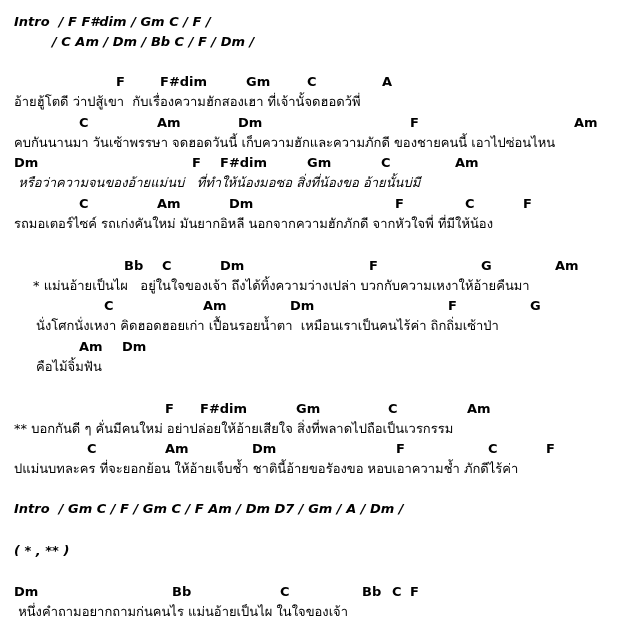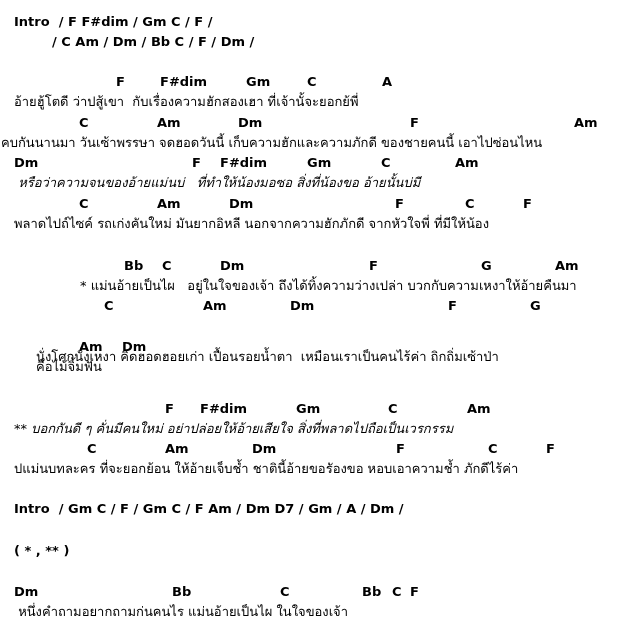--- a/index.html
+++ b/index.html
@@ -1,21 +1,21 @@
 <!DOCTYPE html>
 <html><head>
 <meta charset="utf-8">
 <style>
   html, body { margin: 0; padding: 0; background: #ffffff; }
   body {
     width: 620px; height: 640px; position: relative; overflow: hidden;
     font-family: "DejaVu Sans", sans-serif; color: #000000;
   }
   .line { position: absolute; left: 0; white-space: pre; font-size: 13px; line-height: 16px; }
-  .bold { font-weight: bold; }
+  .bold { font-weight: bold; font-style: italic; }
   .chord { position: absolute; font-weight: bold; font-size: 13px; line-height: 16px; white-space: pre; }
   .lyric { position: absolute; font-size: 13px; line-height: 16px; white-space: pre; }
 </style>
 </head>
 <body>
 
 <div class="line bold" style="top:14px;left:14px;">Intro  / F F#dim / Gm C / F /</div>
 <div class="line bold" style="top:34px;left:52px;">/ C Am / Dm / Bb C / F / Dm /</div>
 
 <div>
@@ -41,63 +41,63 @@
 
 <div>
   <div></div>
 </div>
 
 <span class="chord" style="top: 74px; left: 116px;">F</span>
 <span class="chord" style="top: 74px; left: 160px;">F#dim</span>
 <span class="chord" style="top: 74px; left: 246px;">Gm</span>
 <span class="chord" style="top: 74px; left: 307px;">C</span>
 <span class="chord" style="top: 74px; left: 382px;">A</span>
-<span class="lyric" style="top: 94px; left: 14px;">อ้ายฮู้โตดี ว่าปสู้เขา  กับเรื่องความฮักสองเฮา ที่เจ้านั้จะยอกย้พี่</span>
+<span class="lyric" style="top: 94px; left: 14px;">อ้ายฮู้โตดี ว่าปสู้เขา  กับเรื่องความฮักสองเฮา ที่เจ้านั้จดฮอดว้พี่</span>
 <span class="chord" style="top: 115px; left: 79px;">C</span>
 <span class="chord" style="top: 115px; left: 157px;">Am</span>
 <span class="chord" style="top: 115px; left: 238px;">Dm</span>
 <span class="chord" style="top: 115px; left: 410px;">F</span>
 <span class="chord" style="top: 115px; left: 574px;">Am</span>
-<span class="lyric" style="top: 135px; left: 1px;">คบกันนานมา วันเซ้าพรรษา จดฮอดวันนี้ เก็บความฮักและความภักดี ของชายคนนี้ เอาไปซ่อนไหน</span>
+<span class="lyric" style="top: 135px; left: 14px;">คบกันนานมา วันเซ้าพรรษา จดฮอดวันนี้ เก็บความฮักและความภักดี ของชายคนนี้ เอาไปซ่อนไหน</span>
 <span class="chord" style="top: 155px; left: 14px;">Dm</span>
 <span class="chord" style="top: 155px; left: 192px;">F</span>
 <span class="chord" style="top: 155px; left: 220px;">F#dim</span>
 <span class="chord" style="top: 155px; left: 307px;">Gm</span>
 <span class="chord" style="top: 155px; left: 381px;">C</span>
 <span class="chord" style="top: 155px; left: 455px;">Am</span>
 <span class="lyric" style="top: 175px; left: 14px; font-style: italic;"> หรือว่าความจนของอ้ายแม่นบ่   ที่ทำให้น้องมอซอ สิ่งที่น้องขอ อ้ายนั้นบ่มี</span>
 <span class="chord" style="top: 196px; left: 79px;">C</span>
 <span class="chord" style="top: 196px; left: 157px;">Am</span>
 <span class="chord" style="top: 196px; left: 229px;">Dm</span>
 <span class="chord" style="top: 196px; left: 395px;">F</span>
 <span class="chord" style="top: 196px; left: 465px;">C</span>
 <span class="chord" style="top: 196px; left: 523px;">F</span>
-<span class="lyric" style="top: 216px; left: 14px;">พลาดไปถ์ไซค์ รถเก่งคันใหม่ มันยากอิหลี นอกจากความฮักภักดี จากหัวใจพี่ ที่มีให้น้อง</span>
+<span class="lyric" style="top: 216px; left: 14px;">รถมอเตอร์ไซค์ รถเก่งคันใหม่ มันยากอิหลี นอกจากความฮักภักดี จากหัวใจพี่ ที่มีให้น้อง</span>
 <span class="chord" style="top: 258px; left: 124px;">Bb</span>
 <span class="chord" style="top: 258px; left: 162px;">C</span>
 <span class="chord" style="top: 258px; left: 220px;">Dm</span>
 <span class="chord" style="top: 258px; left: 369px;">F</span>
 <span class="chord" style="top: 258px; left: 481px;">G</span>
 <span class="chord" style="top: 258px; left: 555px;">Am</span>
-<span class="lyric" style="top: 278px; left: 33px; margin-left: 47px;">* แม่นอ้ายเป็นไผ   อยู่ในใจของเจ้า ถึงได้ทิ้งความว่างเปล่า บวกกับความเหงาให้อ้ายคืนมา</span>
+<span class="lyric" style="top: 278px; left: 33px;">* แม่นอ้ายเป็นไผ   อยู่ในใจของเจ้า ถึงได้ทิ้งความว่างเปล่า บวกกับความเหงาให้อ้ายคืนมา</span>
 <span class="chord" style="top: 298px; left: 104px;">C</span>
 <span class="chord" style="top: 298px; left: 203px;">Am</span>
 <span class="chord" style="top: 298px; left: 290px;">Dm</span>
 <span class="chord" style="top: 298px; left: 448px;">F</span>
 <span class="chord" style="top: 298px; left: 530px;">G</span>
-<span class="lyric" style="top: 318px; left: 36px; margin-top: 31px;">นั่งโศกนั่งเหงา คิดฮอดฮอยเก่า เปื้อนรอยน้ำตา  เหมือนเราเป็นคนไร้ค่า ถิกถิ่มเซ้าป่า</span>
+<span class="lyric" style="top: 318px; left: 36px;">นั่งโศกนั่งเหงา คิดฮอดฮอยเก่า เปื้อนรอยน้ำตา  เหมือนเราเป็นคนไร้ค่า ถิกถิ่มเซ้าป่า</span>
 <span class="chord" style="top: 339px; left: 79px;">Am</span>
 <span class="chord" style="top: 339px; left: 122px;">Dm</span>
 <span class="lyric" style="top: 359px; left: 36px; text-align: right;">คือไม้จิ้มฟัน</span>
 <span class="chord" style="top: 401px; left: 165px;">F</span>
 <span class="chord" style="top: 401px; left: 200px;">F#dim</span>
 <span class="chord" style="top: 401px; left: 296px;">Gm</span>
 <span class="chord" style="top: 401px; left: 388px;">C</span>
 <span class="chord" style="top: 401px; left: 467px;">Am</span>
-<span class="lyric" style="top: 421px; left: 14px; font-style: italic;">** บอกกันดี ๆ คั่นมีคนใหม่ อย่าปล่อยให้อ้ายเสียใจ สิ่งที่พลาดไปถือเป็นเวรกรรม</span>
+<span class="lyric" style="top: 421px; left: 14px;">** บอกกันดี ๆ คั่นมีคนใหม่ อย่าปล่อยให้อ้ายเสียใจ สิ่งที่พลาดไปถือเป็นเวรกรรม</span>
 <span class="chord" style="top: 441px; left: 87px;">C</span>
 <span class="chord" style="top: 441px; left: 165px;">Am</span>
 <span class="chord" style="top: 441px; left: 252px;">Dm</span>
 <span class="chord" style="top: 441px; left: 396px;">F</span>
 <span class="chord" style="top: 441px; left: 488px;">C</span>
 <span class="chord" style="top: 441px; left: 546px;">F</span>
 <span class="lyric" style="top: 461px; left: 14px;">ปแม่นบทละคร ที่จะยอกย้อน ให้อ้ายเจ็บช้ำ ชาตินี้อ้ายขอรัองขอ หอบเอาความช้ำ ภักดีไร้ค่า</span>
 <span class="chord" style="top: 584px; left: 14px;">Dm</span>
 <span class="chord" style="top: 584px; left: 172px;">Bb</span>
 <span class="chord" style="top: 584px; left: 280px;">C</span>

